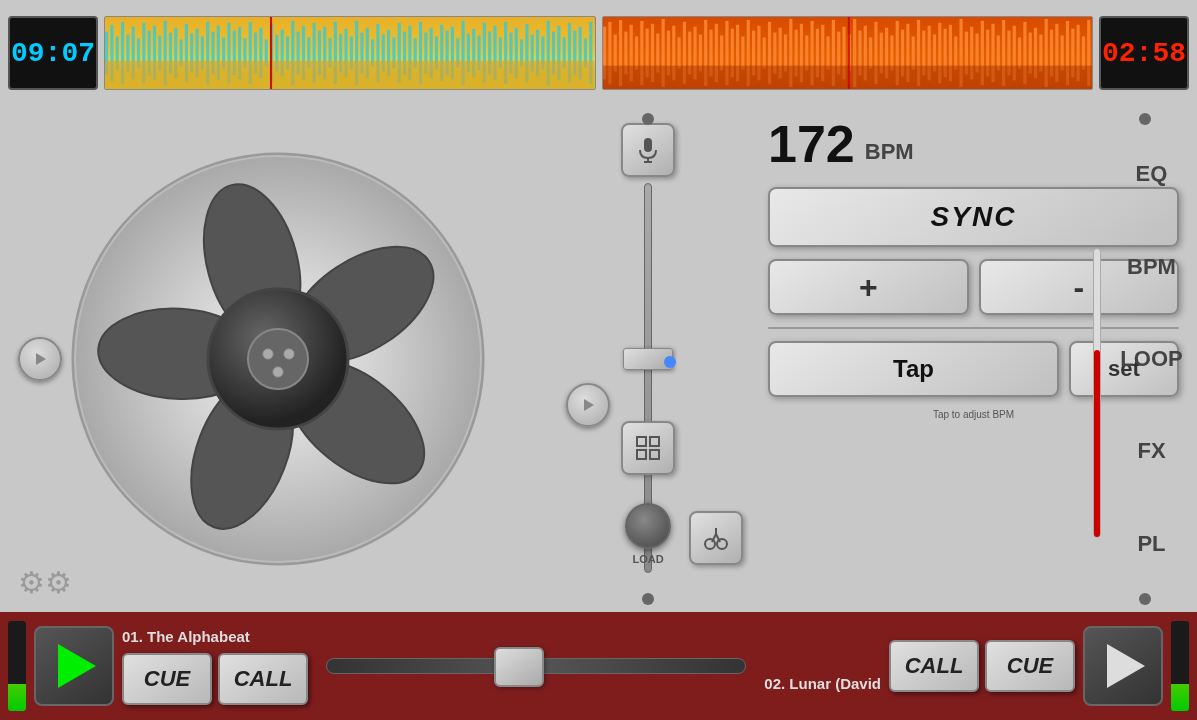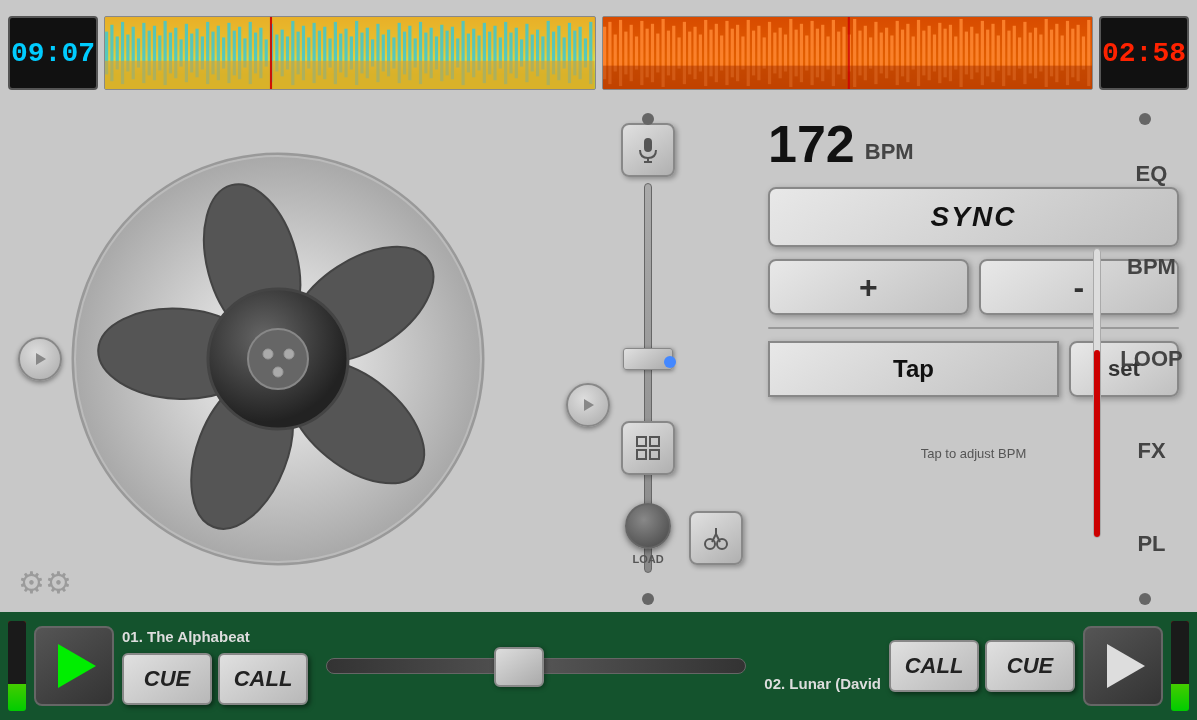--- a/index.html
+++ b/index.html
@@ -298,21 +298,21 @@
       display: flex;
       gap: 10px;
       width: 100%;
     }
 
     .tap-button {
       flex: 1;
       height: 56px;
       background: linear-gradient(145deg, #e8e8e8, #c0c0c0);
       border: 2px solid #888;
-      border-radius: 0;
+      border-radius: 8px;
       font-size: 24px;
       font-weight: bold;
       color: #111;
       cursor: pointer;
       box-shadow: 2px 2px 6px rgba(0,0,0,0.3);
     }
 
     .set-button {
       width: 110px;
       height: 56px;
@@ -320,24 +320,23 @@
       border: 2px solid #888;
       border-radius: 8px;
       font-size: 22px;
       font-weight: bold;
       color: #333;
       cursor: pointer;
       box-shadow: 2px 2px 6px rgba(0,0,0,0.3);
     }
 
     .tap-hint {
-      font-size: 13px;
+      font-size: 10px;
       color: #555;
       text-align: center;
-      margin-top: 37px;
     }
 
     
     .far-right-panel {
       width: 80px;
       display: flex;
       flex-direction: column;
       align-items: center;
       justify-content: space-around;
       padding: 15px 0;
@@ -352,21 +351,21 @@
       writing-mode: horizontal-tb;
     }
 
     
     .bottom-bar {
       position: absolute;
       bottom: 0;
       left: 0;
       right: 0;
       height: 108px;
-      background: #14532d;
+      background: #7f1d1d;
       display: flex;
       align-items: center;
       padding: 0 8px;
       gap: 8px;
     }
 
     .vol-meter-left {
       width: 18px;
       height: 90px;
       background: linear-gradient(to top, #00cc00 0%, #88cc00 60%, #cccc00 80%, #cc0000 100%);

